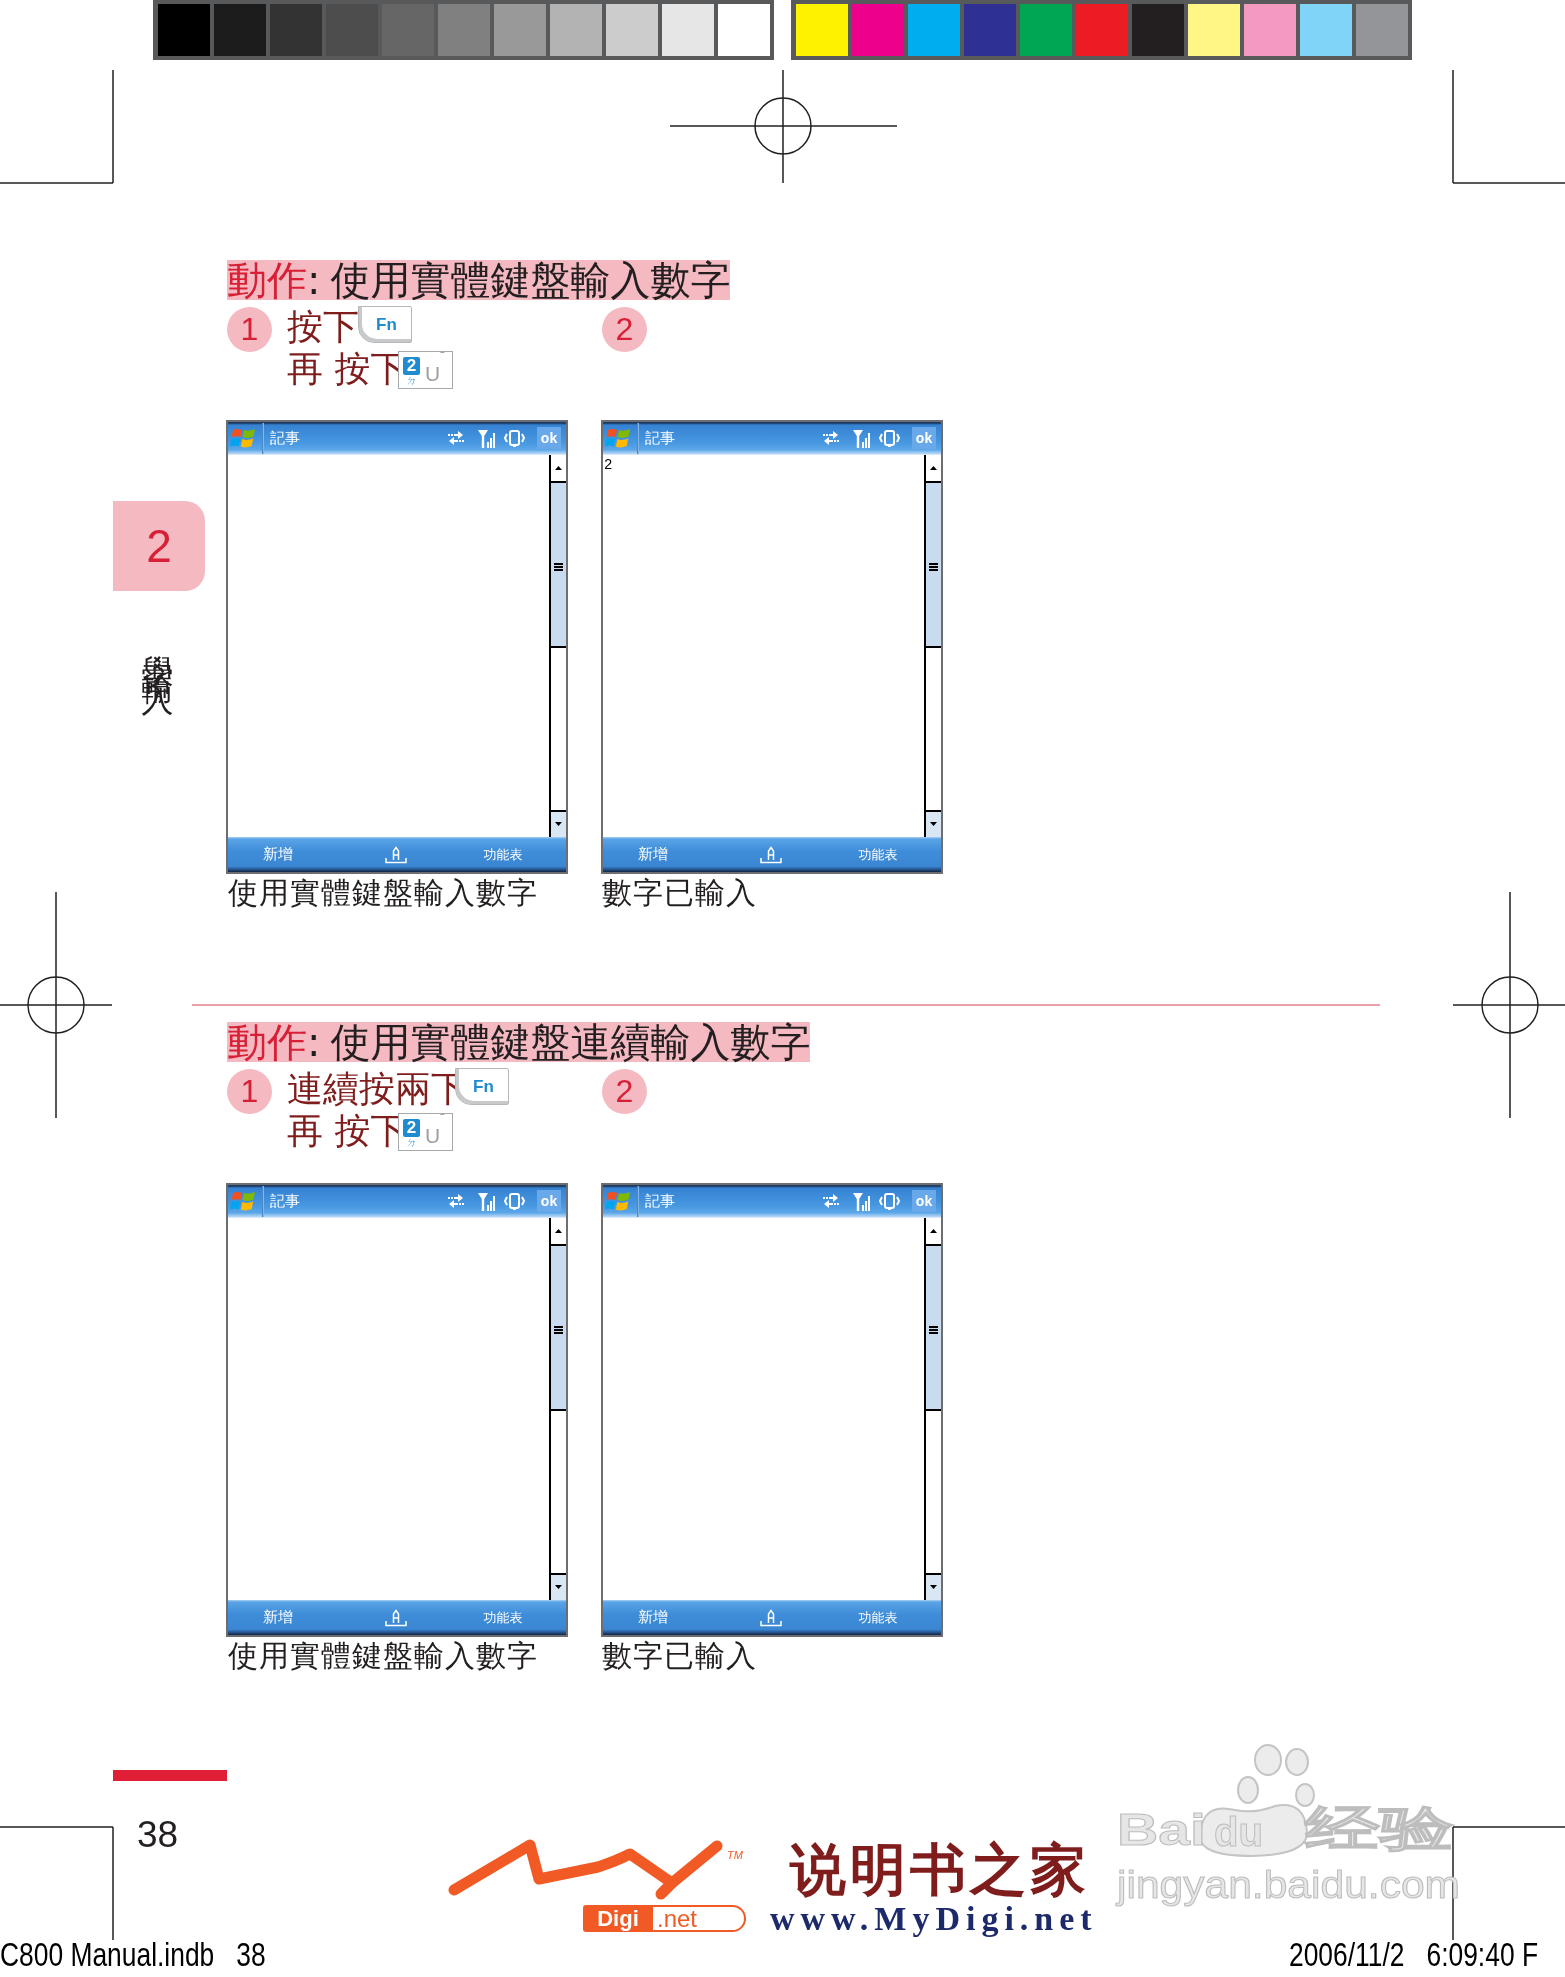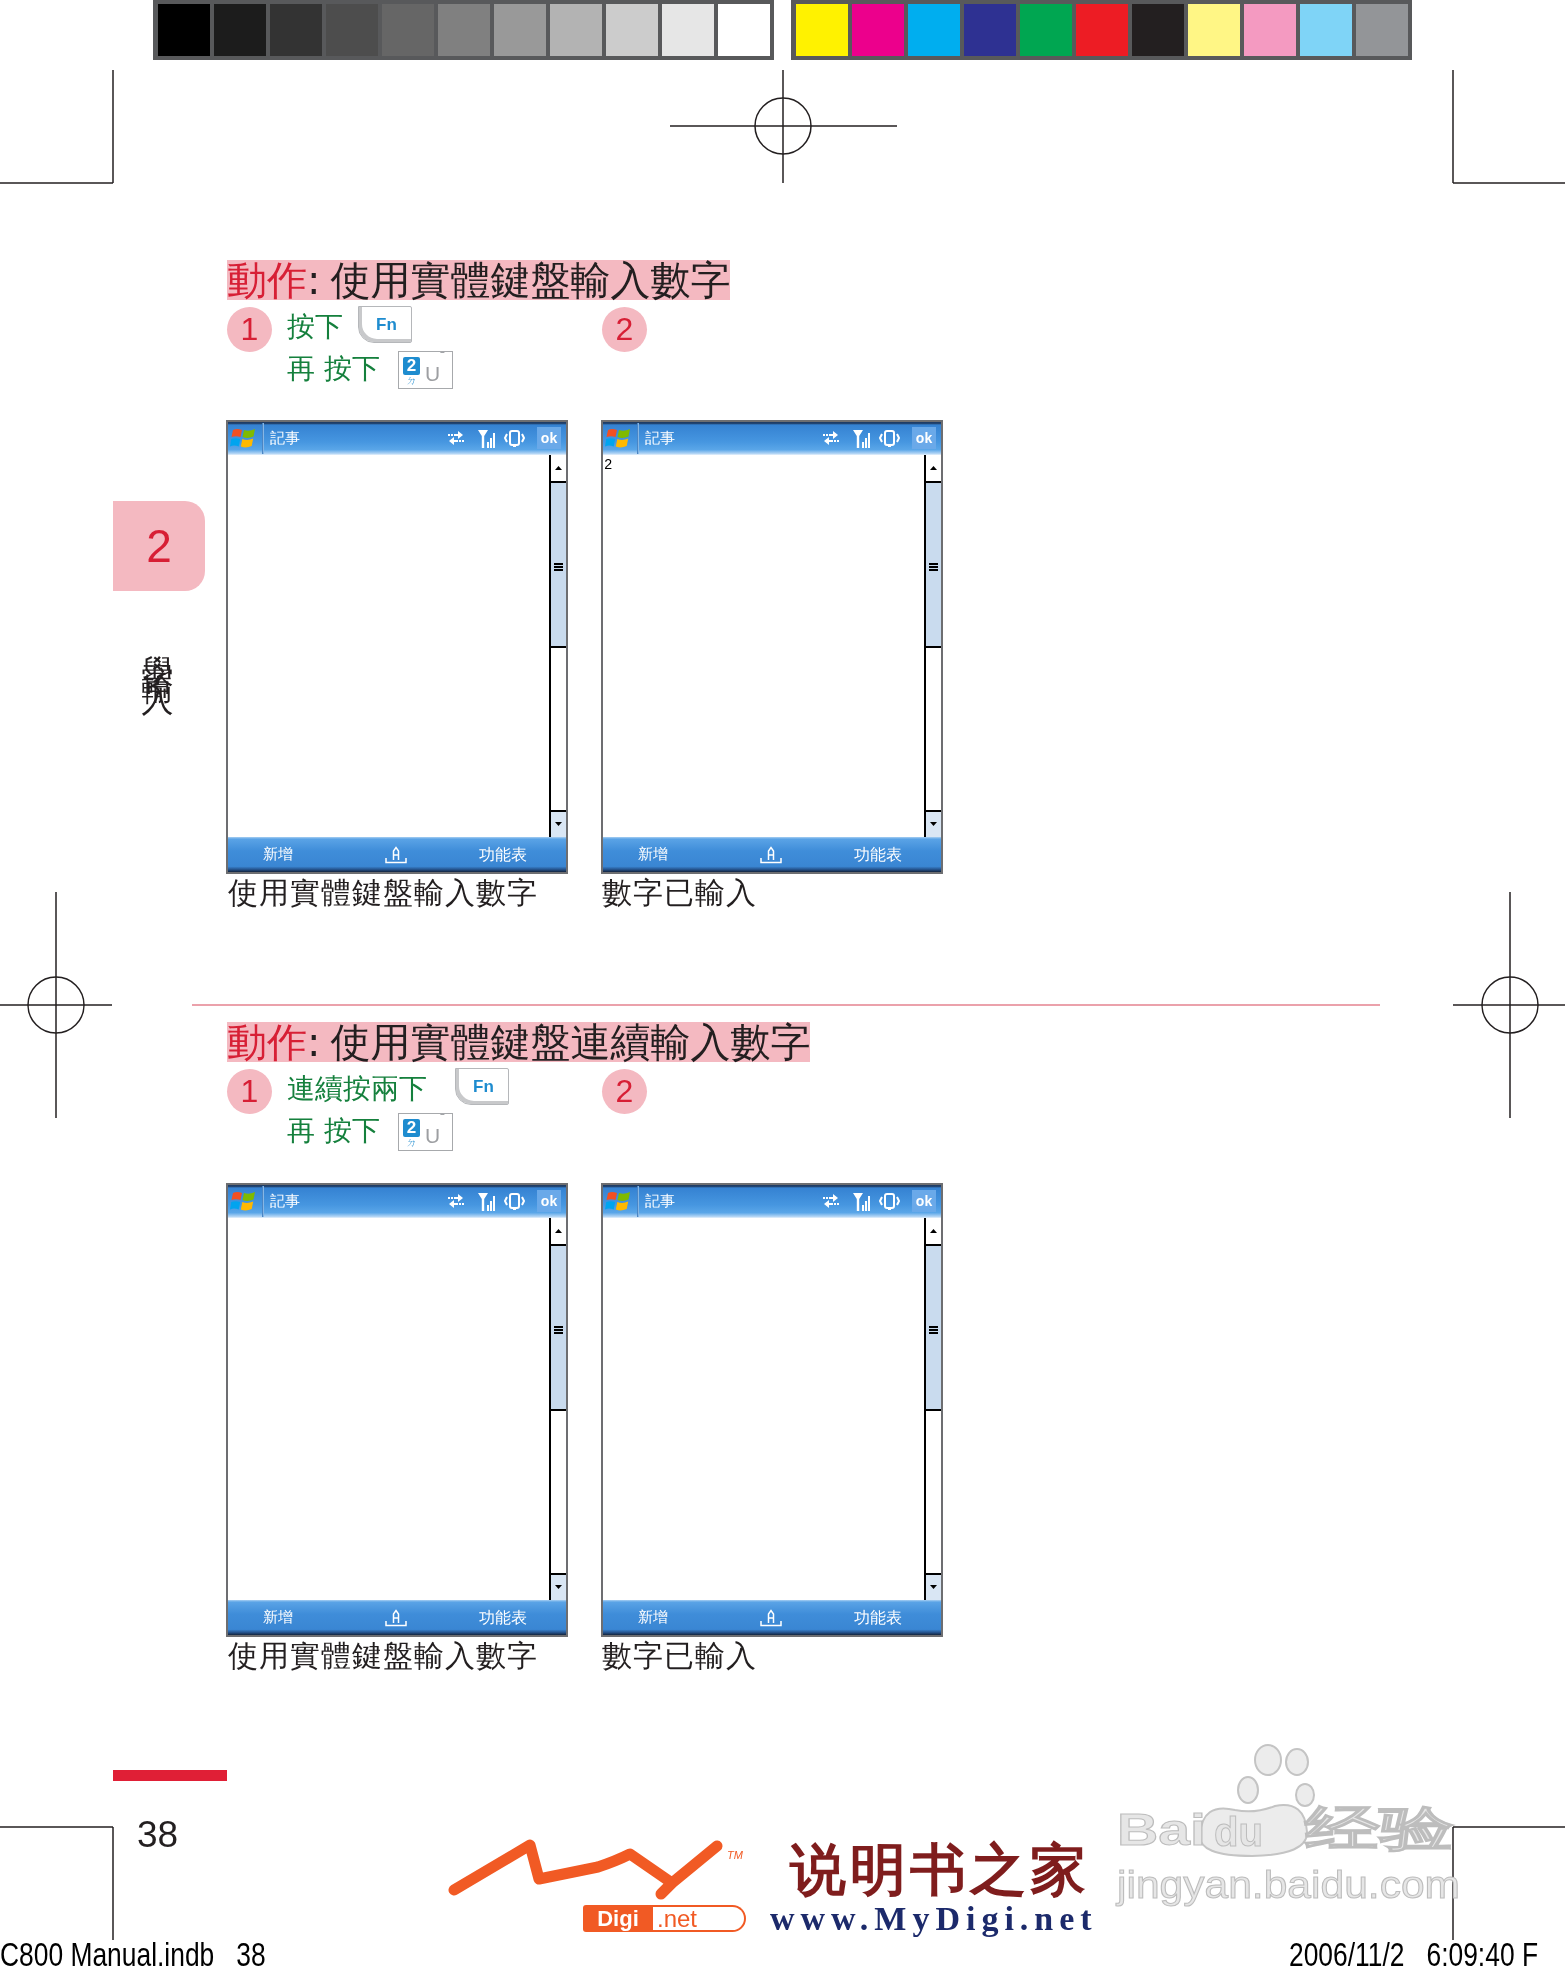--- a/index.html
+++ b/index.html
@@ -22,21 +22,21 @@
 
   
   .heading { position: absolute; left: 227px; height: 40px; line-height: 40px; font-size: 40px;
              background: #f4b9c1; white-space: nowrap; color: #231f20; }
   .heading .prefix { color: #d71f35; }
   .heading .sep { padding-right: 10px; }
 
   .step-num { position: absolute; width: 45px; height: 45px; border-radius: 50%; background: #f4b9c1;
               color: #d71f35; font-family: "Liberation Sans", sans-serif; font-size: 32px; line-height: 45px;
               text-align: center; }
-  .step-text { position: absolute; font-size: 28px; line-height: 32px; white-space: pre; color: #15803d; }
+  .step-text { position: absolute; font-size: 36px; line-height: 32px; white-space: pre; color: #7f1d1d; }
 
   
   .key-fn { position: absolute; width: 54px; height: 37px; background: #fff; border: 1.5px solid #b5b7ba;
             border-radius: 0 2px 2px 16px; box-shadow: inset 3px -3px 0 #c8c9cb; }
   .key-fn .kf { position: absolute; left: 17px; top: 8px; font-family: "Liberation Sans", sans-serif;
                 font-weight: bold; font-size: 17px; line-height: 20px; color: #1e8ccf; }
   .key-num { position: absolute; width: 55px; height: 38px; background: #fff; border: 1.5px solid #a7a9ac; }
   .kn-box { position: absolute; left: 4px; top: 5px; width: 17px; height: 18px; background: #1e8ccf; color: #fff;
             font-family: "Liberation Sans", sans-serif; font-weight: bold; font-size: 17px; line-height: 18px;
             text-align: center; border-radius: 2px; }
@@ -70,21 +70,21 @@
   .sb-thumb { position: absolute; left: 0; top: 28px; width: 15px; height: 165px; background: #c9dbee; border-bottom: 2px solid #000; }
   .sb-down { position: absolute; left: 0; bottom: 0; width: 15px; height: 27px; border-top: 2px solid #000; background: #d9e6f4; }
   .sb-up svg, .sb-down svg { display: block; }
   .grip { position: absolute; left: 3px; top: 80px; width: 9px; height: 8px; border-top: 2px solid #000; border-bottom: 2px solid #000; }
   .grip::after { content: ""; position: absolute; left: 0; top: 1px; width: 9px; height: 2px; background: #000; }
   .menubar { position: absolute; left: 0; top: 415px; width: 338px; height: 35px;
              background: linear-gradient(to bottom, #a8cff2 0, #5aa3e6 6%, #3f8dd9 40%, #3a86d3 84%, #24518a 93%, #14243d 100%); }
   .menu-left { position: absolute; left: 35px; top: 9px; width: 50px; font-size: 15px; line-height: 17px; color: #fff; white-space: nowrap; }
   .kbd { position: absolute; left: 157px; top: 9px; width: 22px; height: 18px; }
   .kbd svg { display: block; }
-  .menu-right { position: absolute; left: 243px; top: 9px; width: 64px; text-align: center; font-size: 16px; line-height: 17px; color: #fff; white-space: nowrap; }
+  .menu-right { position: absolute; left: 243px; top: 9px; width: 64px; text-align: center; font-size: 13px; line-height: 17px; color: #fff; white-space: nowrap; }
 
   .caption { position: absolute; font-size: 30px; line-height: 34px; letter-spacing: 1px; color: #231f20; white-space: nowrap; }
 
   .sep-line { position: absolute; left: 192px; top: 1004px; width: 1188px; height: 2px; background: #eba1ab; }
 
   .page-num { position: absolute; left: 137px; top: 1816px; font-family: "Liberation Sans", sans-serif; font-size: 37px; line-height: 37px; color: #231f20; }
   .page-bar { position: absolute; left: 113px; top: 1770px; width: 114px; height: 11px; background: #e01f36; }
 
   .footer-text { position: absolute; top: 1938px; font-family: "Liberation Sans", sans-serif; font-size: 33px; line-height: 33px;
                  color: #000; white-space: pre; transform: scaleX(0.8); transform-origin: left top; }

